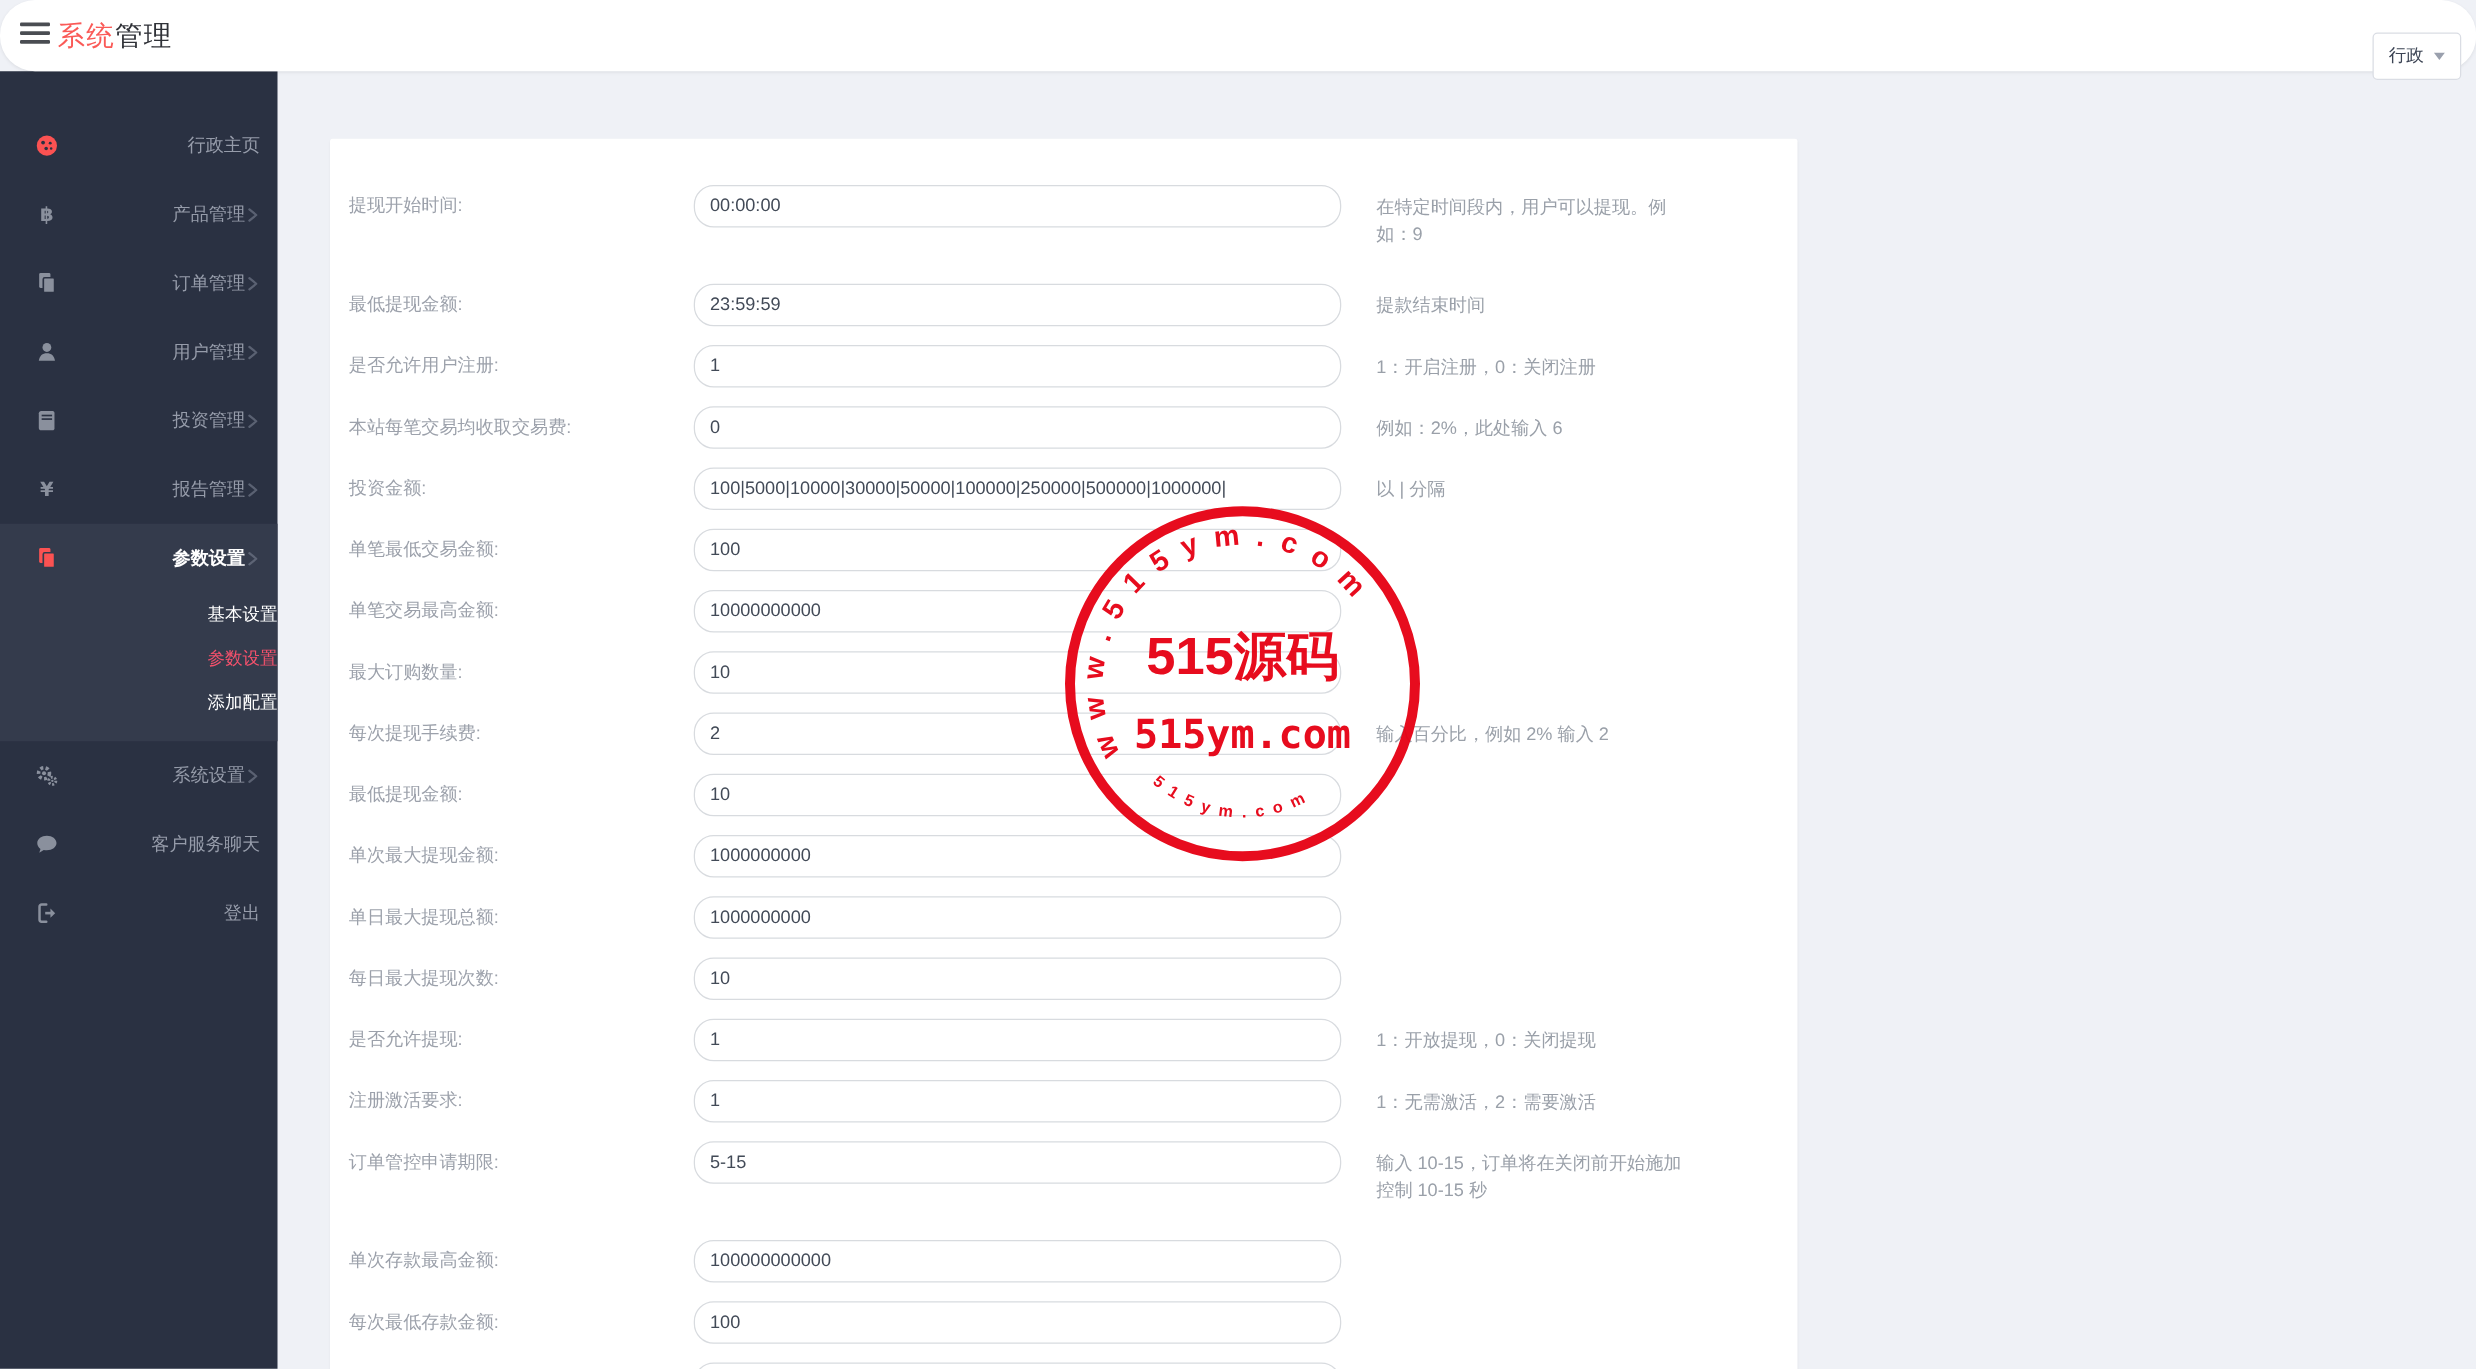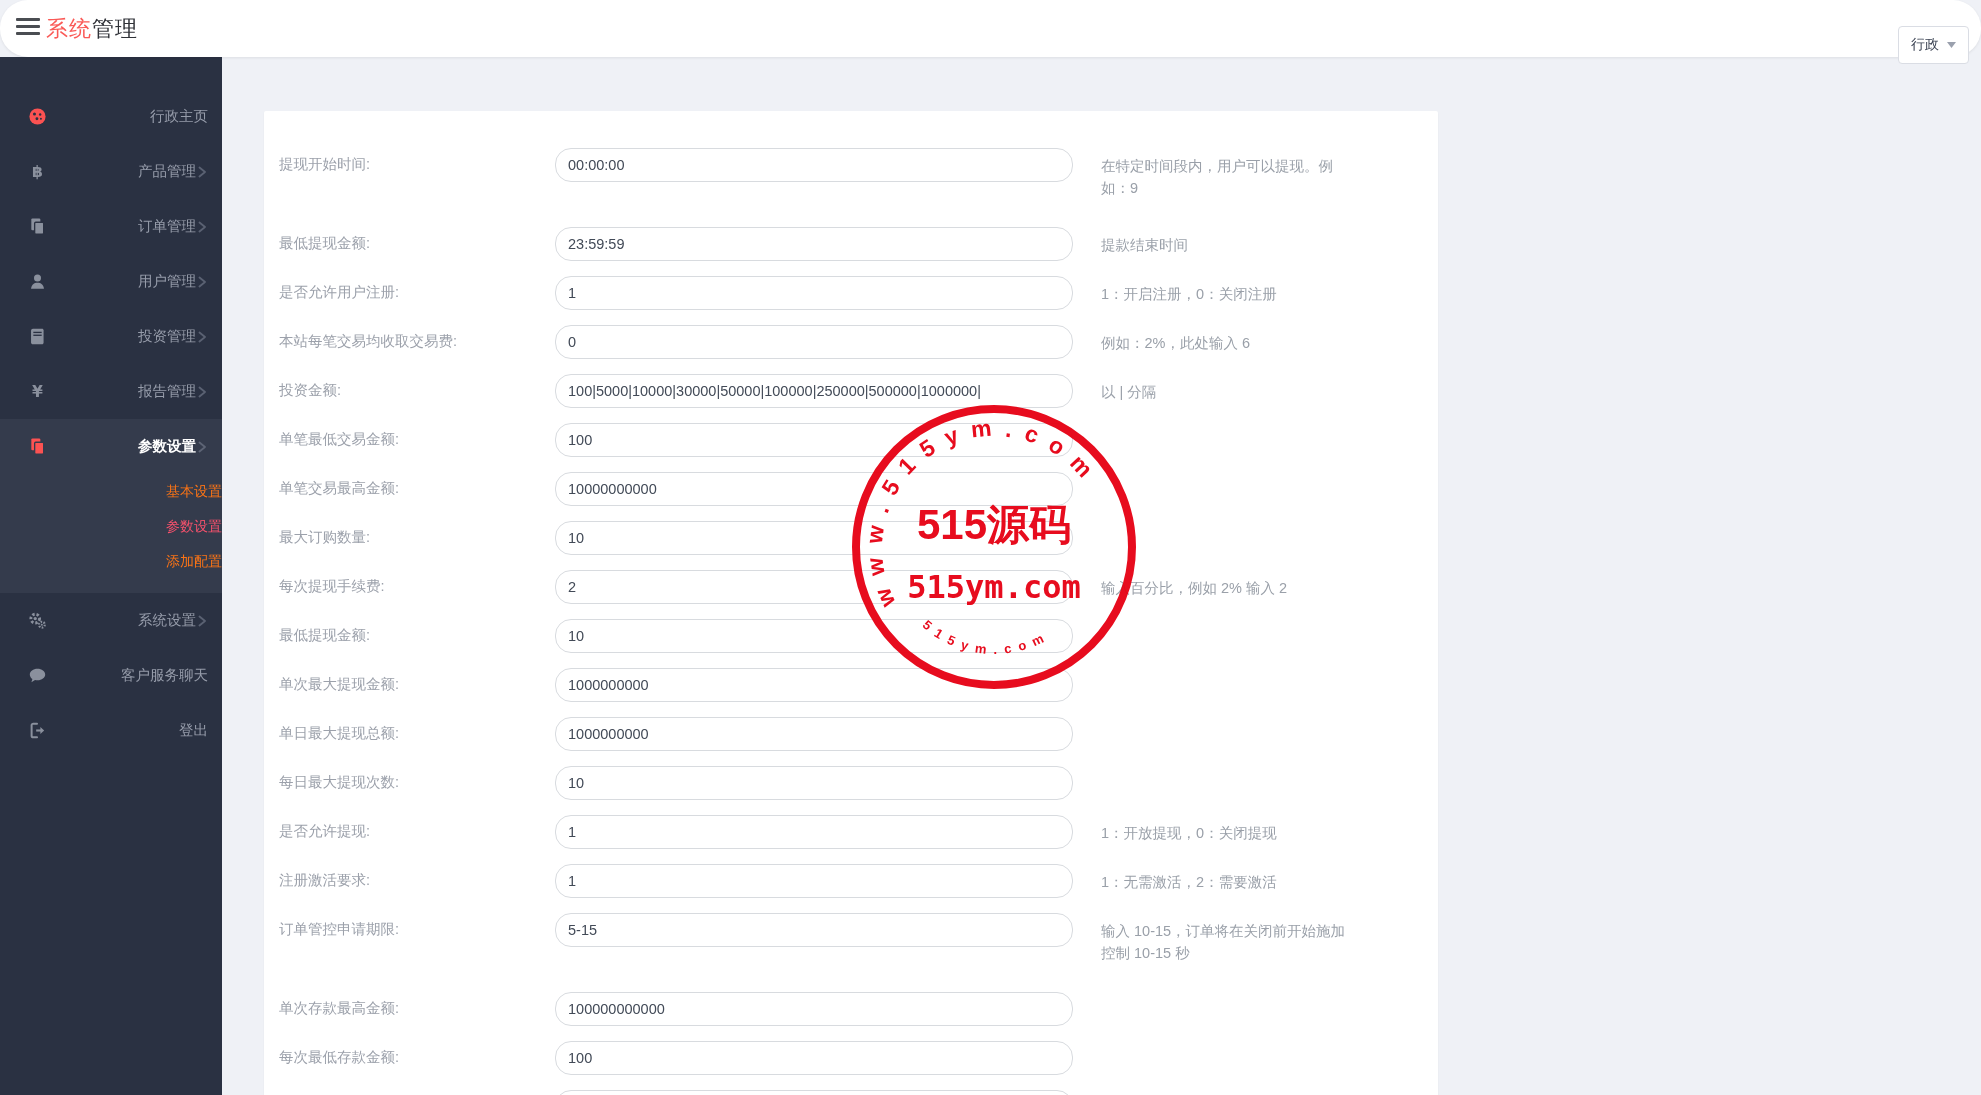--- a/index.html
+++ b/index.html
@@ -22,21 +22,21 @@
   .sidebar { position:absolute; left:0; top:57px; width:222px; height:1038px; background:#2a3142;
              padding-top:32px; z-index:20;text-align:right; }
   .side-item { height:55px; display:flex; align-items:center; padding:0 14px 0 26px;
                color:#969caa; font-size:14.5px; cursor:pointer; }
   .side-item .ic { width:22px; height:20px; display:flex; align-items:center; justify-content:center; }
   .side-item .lbl { margin-left:13px; flex:1; }
   .side-item .chev { width:12px; height:16px; opacity:.75; }
   .side-section { background:#343b4c; }
   .side-section .side-item.parent { color:#ffffff; font-weight:bold; }
   .submenu { padding:0 0 14px 0; }
-  .sub-item { height:35px; line-height:35px; padding-left:61px; font-size:14px; color:#f97316; cursor:pointer; }
+  .sub-item { height:35px; line-height:35px; padding-left:61px; font-size:14px; color:#ffffff; cursor:pointer; }
   .sub-item.active { color:#f4516c; }
 
   
   .content { position:absolute; left:222px; top:57px; width:1759px; height:1038px; background:#eff1f6; }
   .card { position:absolute; left:42px; top:54px; width:1174px; height:1250px; background:#ffffff;
           border-radius:2px; box-shadow:0 1px 2px rgba(0,0,0,.05); padding:37px 0 0 15px; }
   .frow { display:flex; align-items:flex-start; margin-bottom:15px; }
   .frow.tall { margin-bottom:28px; }
   .frow .flabel { width:276px; padding-top:7px; font-size:14.5px; color:#9ca1ab; }
   .frow input { width:518px; height:34px; border:1px solid #d8dbdf; border-radius:16px;

